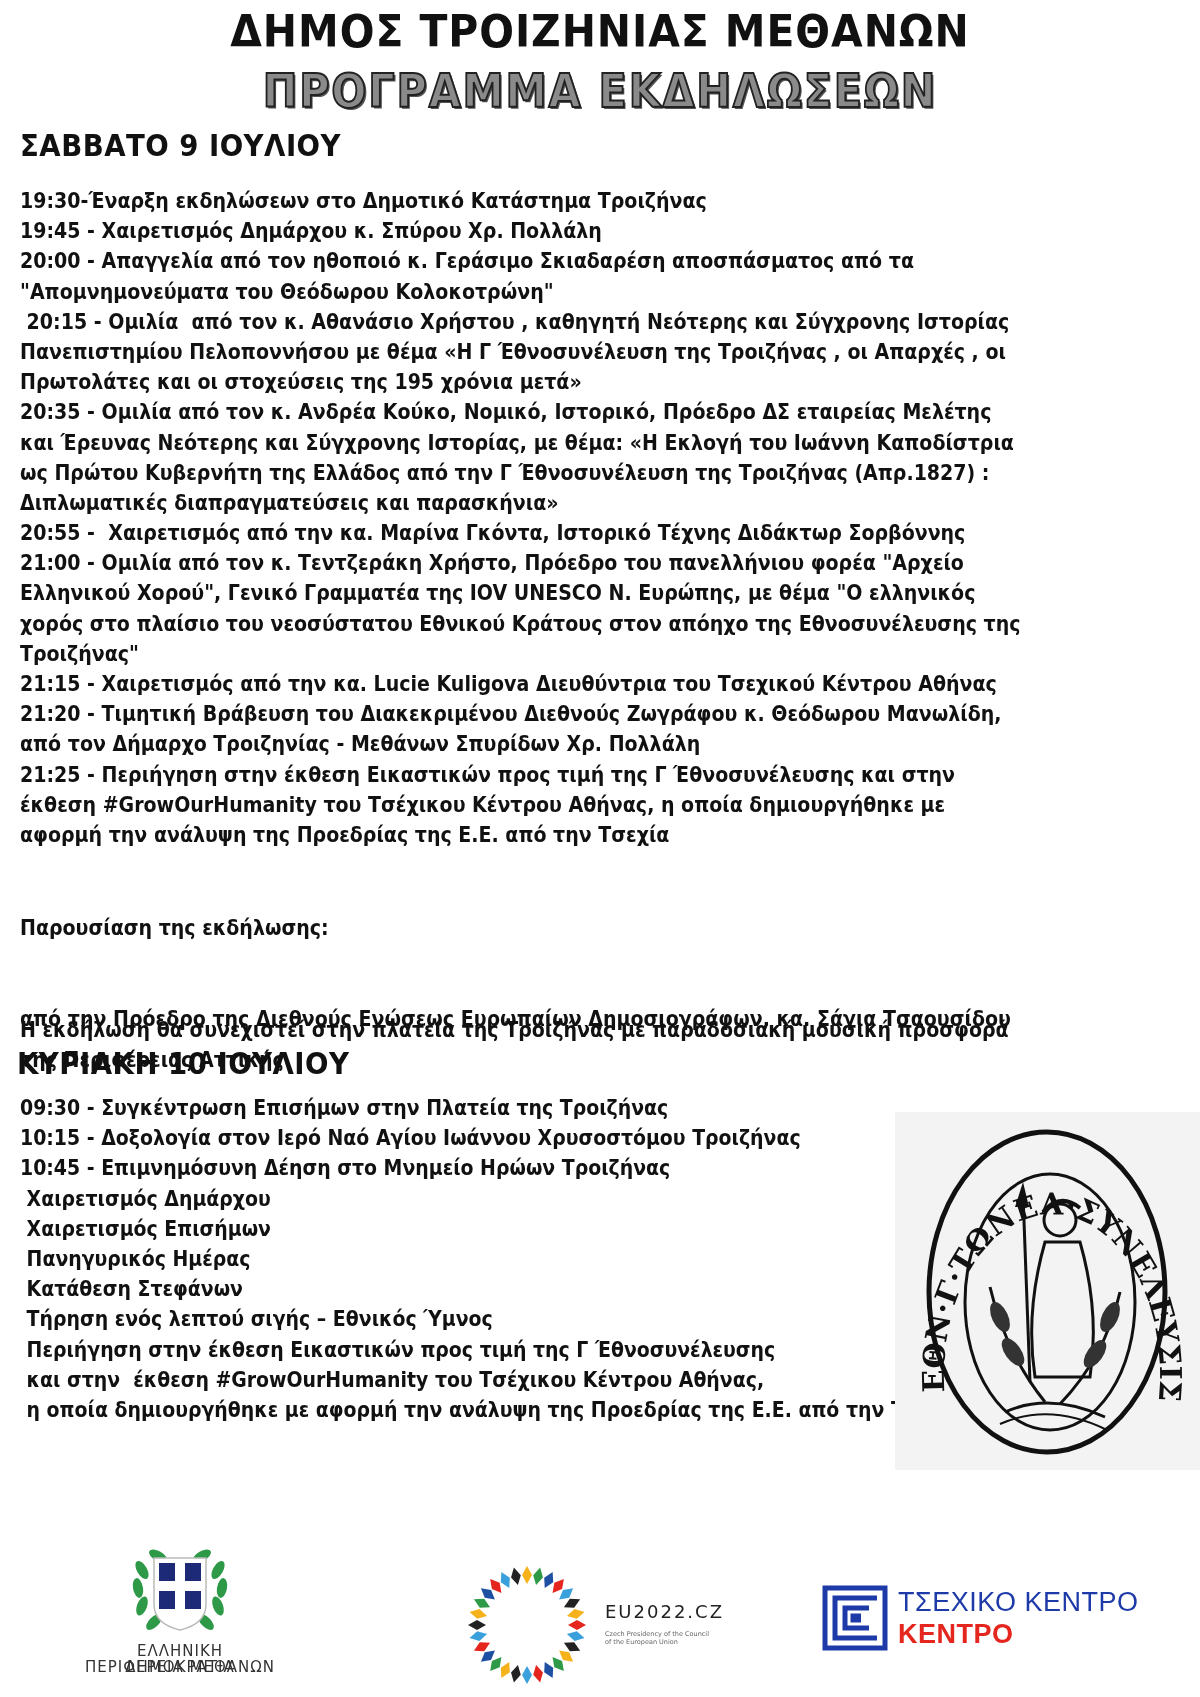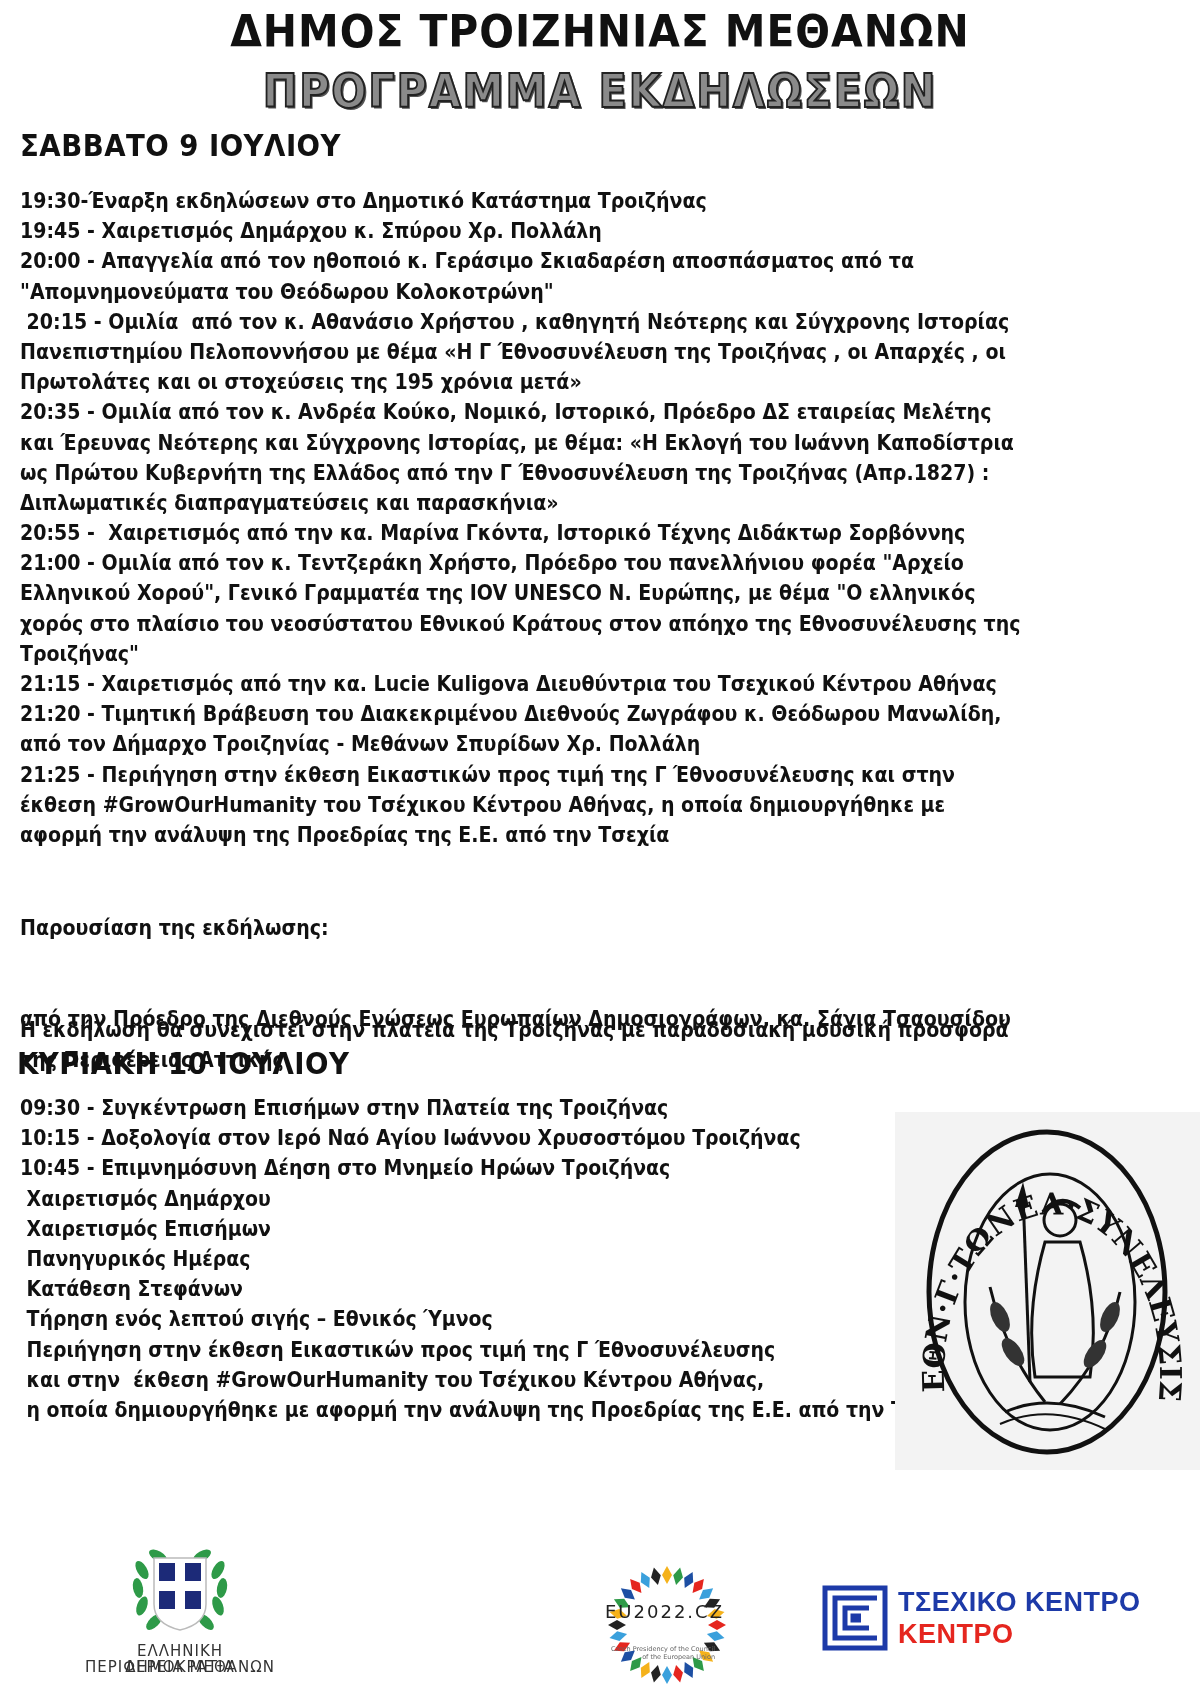--- a/index.html
+++ b/index.html
@@ -21,26 +21,26 @@
   .block .line { display: block; height: 30.2px; }
   #sat { top: 186px; }
   #presenter { top: 853px; }
   #continuation { top: 1015px; }
   #sun { top: 1093px; width: 900px; transform: scaleX(0.9); }
   .seal { position: absolute; left: 895px; top: 1112px; width: 305px; height: 358px; background: #f3f3f3; }
   .footer-logo { position: absolute; }
   .gr-logo { left: 80px; top: 1540px; width: 200px; height: 150px; }
   .gr-text { position: absolute; left: 0; width: 200px; text-align: center;
              font-size: 15px; letter-spacing: 1px; color: #333; line-height: 16px; }
-  .eu-logo { left: 465px; top: 1565px; width: 270px; height: 120px; text-align: right; }
+  .eu-logo { left: 465px; top: 1565px; width: 270px; height: 120px; }
   .eu-title { position: absolute; left: 140px; top: 36px; font-size: 18px; letter-spacing: 2px; color: #222; }
-  .eu-sub { position: absolute; left: 140px; top: 80px; font-size: 6.5px; color: #666; line-height: 8px; width: 110px; }
+  .eu-sub { position: absolute; left: 140px; top: 65px; font-size: 6.5px; color: #666; line-height: 8px; width: 110px; }
   .cz-logo { left: 822px; top: 1585px; width: 330px; height: 70px; }
   .cz-line1 { position: absolute; left: 76px; top: 2px; font-family: "Liberation Sans", sans-serif;
-              font-weight: bold; font-size: 27px; color: #1d3aa8; letter-spacing: 0.5px; white-space: nowrap; }
+              font-weight: normal; font-size: 27px; color: #1d3aa8; letter-spacing: 0.5px; white-space: nowrap; }
   .cz-line2 { position: absolute; left: 76px; top: 34px; font-family: "Liberation Sans", sans-serif;
               font-weight: bold; font-size: 27px; color: #e5261f; letter-spacing: 0.5px; }
 </style>
 </head>
 <body>
 
 <div class="header-title">ΔΗΜΟΣ ΤΡΟΙΖΗΝΙΑΣ ΜΕΘΑΝΩΝ</div>
 <div class="header-sub">ΠΡΟΓΡΑΜΜΑ ΕΚΔΗΛΩΣΕΩΝ</div>
 
 <div class="day-heading" style="top:128px;">ΣΑΒΒΑΤΟ 9 ΙΟΥΛΙΟΥ</div>

